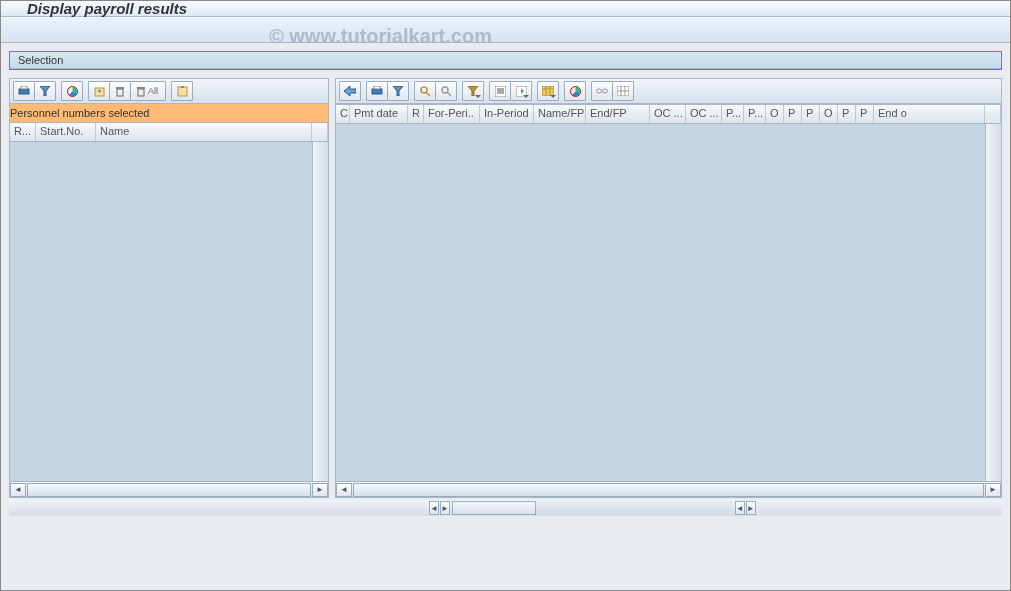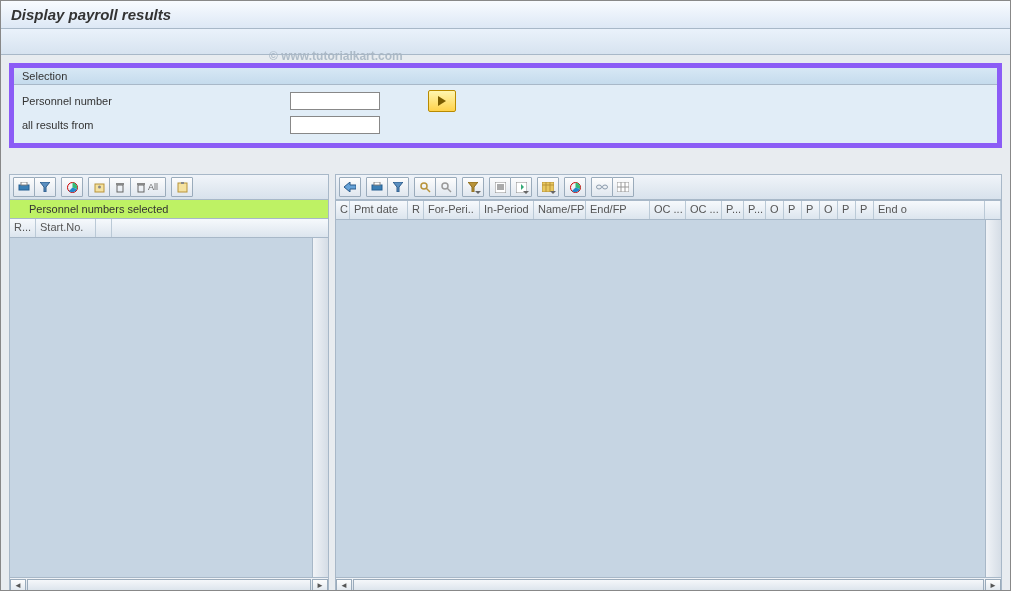--- a/index.html
+++ b/index.html
@@ -8,52 +8,52 @@
   font-size: 12px;
   background: #e8ecf0;
   width: 1011px;
   height: 591px;
   overflow: hidden;
   border: 1px solid #888;
 }
 .title-bar {
   background: linear-gradient(#f8fbff, #dde8f5);
   border-bottom: 1px solid #a8b8c8;
-  padding: 4px 10px;
-  height: 28px;
+  padding: 4px 26px;
+  height: 16px;
   display: flex;
   align-items: center;
 }
 .title-text {
   font-weight: bold;
   font-style: italic;
   font-size: 15px;
   color: #333;
 }
 .sub-bar {
   background: linear-gradient(#eaf2fb, #d7e3f0);
   height: 26px;
   border-bottom: 1px solid #a8b8c8;
   position: relative;
 }
 .watermark {
   position: absolute;
   left: 268px;
-  top: 20px;
+  top: 8px;
   color: #a8b6c4;
-  font-size: 12px;
+  font-size: 20px;
   font-weight: bold;
   font-family: Arial;
   opacity: 0.9;
 }
 .content { padding: 8px; }
 .selection-group {
-  border: 5px solid #8b5cf6;
+  border: 1px solid #8b5cf6;
   background: #e1edf7;
-  margin-bottom: 26px;
+  margin-bottom: 8px;
 }
 .group-title {
   background: linear-gradient(#d7e8f5, #c5dbed);
   border-bottom: 1px solid #a8b8c8;
   padding: 2px 8px;
   font-size: 11px;
   color: #333;
 }
 .group-body {
   padding: 4px 8px 6px 8px;
@@ -150,24 +150,24 @@
 .dd::after {
   content: "";
   position: absolute;
   right: 2px; bottom: 2px;
   width: 0; height: 0;
   border-left: 3px solid transparent;
   border-right: 3px solid transparent;
   border-top: 3px solid #666;
 }
 .pane-title {
-  padding: 3px 19px;
+  padding: 3px 0;
   font-size: 11px;
   color: #333;
-  background: #bef264;
+  background: #fdba74;
 }
 .grid-header {
   display: flex;
   background: linear-gradient(#f6f9fc, #dce5ee);
   border-top: 1px solid #a8b8c8;
   border-bottom: 1px solid #a8b8c8;
   height: 20px;
 }
 .gh-cell {
   border-right: 1px solid #bac9d6;
@@ -239,33 +239,20 @@
 <div class="title-bar">
   <span class="title-text">Display payroll results</span>
 </div>
 <div class="sub-bar">
   <span class="watermark">© www.tutorialkart.com</span>
 </div>
 
 <div class="content">
   <div class="selection-group">
     <div class="group-title">Selection</div>
-    <div class="group-body">
-      <div class="field-row">
-        <span class="field-label">Personnel number</span>
-        <input class="field-input" value="" style="">
-        <span class="btn-yellow">
-            <span class="arrow-right"></span>
-          </span>
-      </div>
-      <div class="field-row">
-        <span class="field-label">all results from</span>
-        <input class="field-input" value="" style="">
-      </div>
-    </div>
   </div>
 
   <div class="panes">
 
     <div class="pane-left">
       <div class="toolbar">
         <span class="tb-btn">
             <svg width="12" height="10">
               <rect x="1" y="3" width="10" height="5" fill="#3a7fb5" stroke="#245f91"></rect>
               <rect x="3" y="0" width="6" height="3" fill="#fff" stroke="#888"></rect>
@@ -309,20 +296,21 @@
             <svg width="11" height="11">
               <rect x="1" y="1" width="9" height="9" fill="#f5e2a0" stroke="#b8933a"></rect>
               <rect x="4" y="0" width="3" height="2" fill="#888"></rect>
             </svg>
           </span>
       </div>
       <div class="pane-title">Personnel numbers selected</div>
       <div class="grid-header">
         <div class="gh-cell" style="width:26px">R...</div>
         <div class="gh-cell" style="width:60px">Start.No.</div>
+        <div class="gh-cell" style="flex:1">Name</div>
         <div class="gh-cell" style="width:16px;padding:0"></div>
       </div>
       <div class="grid-body">
         <div class="scrollbar-v"></div>
       </div>
       <div class="scrollbar-h">
         <span class="scroll-btn">◄</span>
         <div class="scroll-track">
             <div class="scroll-thumb"></div>
           </div>

